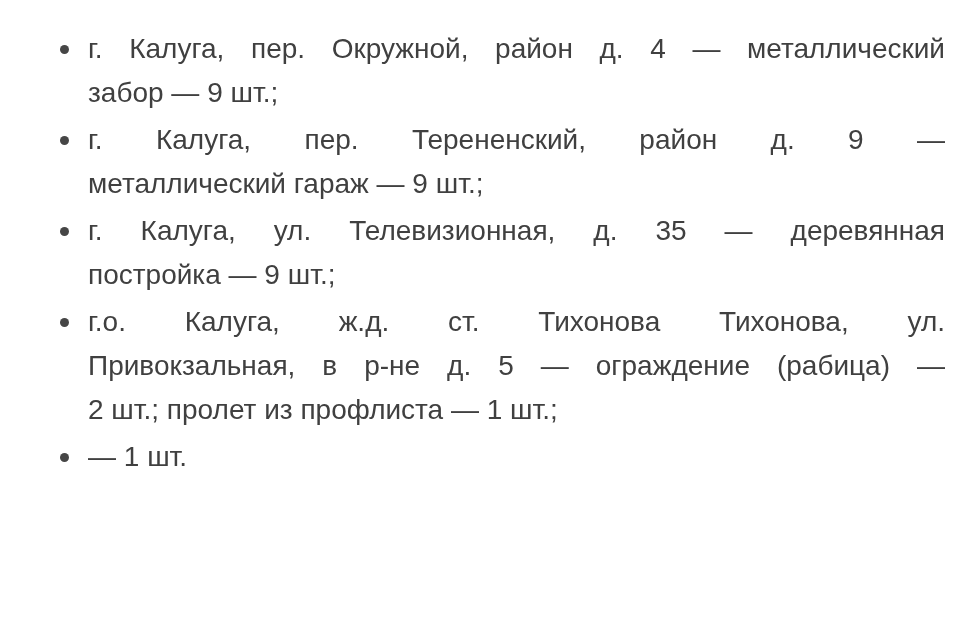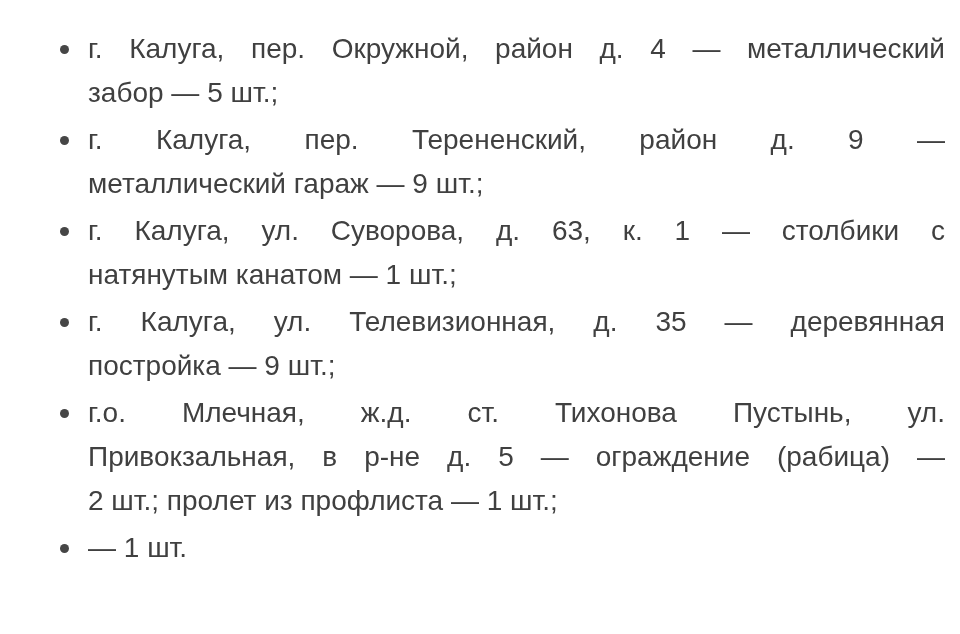--- a/index.html
+++ b/index.html
@@ -55,40 +55,35 @@
   </style>
 </head>
 <body style="background: rgb(255, 255, 255);">
 
 <div class="page">
   <div class="content">
     <ul class="dismantling-list" id="list">
         <li>
           <span class="bullet"></span>
           <div class="line">г. Калуга, пер. Окружной, район д. 4 — металлический</div>
-          <div class="line last">забор — 5 шт.;</div>
+          <div class="line last">забор — 9 шт.;</div>
         </li>
         <li>
           <span class="bullet"></span>
           <div class="line">г. Калуга, пер. Терененский, район д. 9 —</div>
           <div class="line last">металлический гараж — 9 шт.;</div>
         </li>
         <li>
           <span class="bullet"></span>
-          <div class="line">г. Калуга, ул. Суворова, д. 63, к. 1 — столбики с</div>
-          <div class="line last">натянутым канатом — 1 шт.;</div>
-        </li>
-        <li>
-          <span class="bullet"></span>
           <div class="line">г. Калуга, ул. Телевизионная, д. 35 — деревянная</div>
           <div class="line last">постройка — 9 шт.;</div>
         </li>
         <li>
           <span class="bullet"></span>
-          <div class="line">г.о. Млечная, ж.д. ст. Тихонова Пустынь, ул.</div>
+          <div class="line">г.о. Калуга, ж.д. ст. Тихонова Тихонова, ул.</div>
           <div class="line">Привокзальная, в р-не д. 5 — ограждение (рабица) —</div>
           <div class="line last">2 шт.; пролет из профлиста — 1 шт.;</div>
         </li>
         <li>
           <span class="bullet"></span>
           <div class="line last">— 1 шт.</div>
         </li>
       </ul>
   </div>
 </div>

